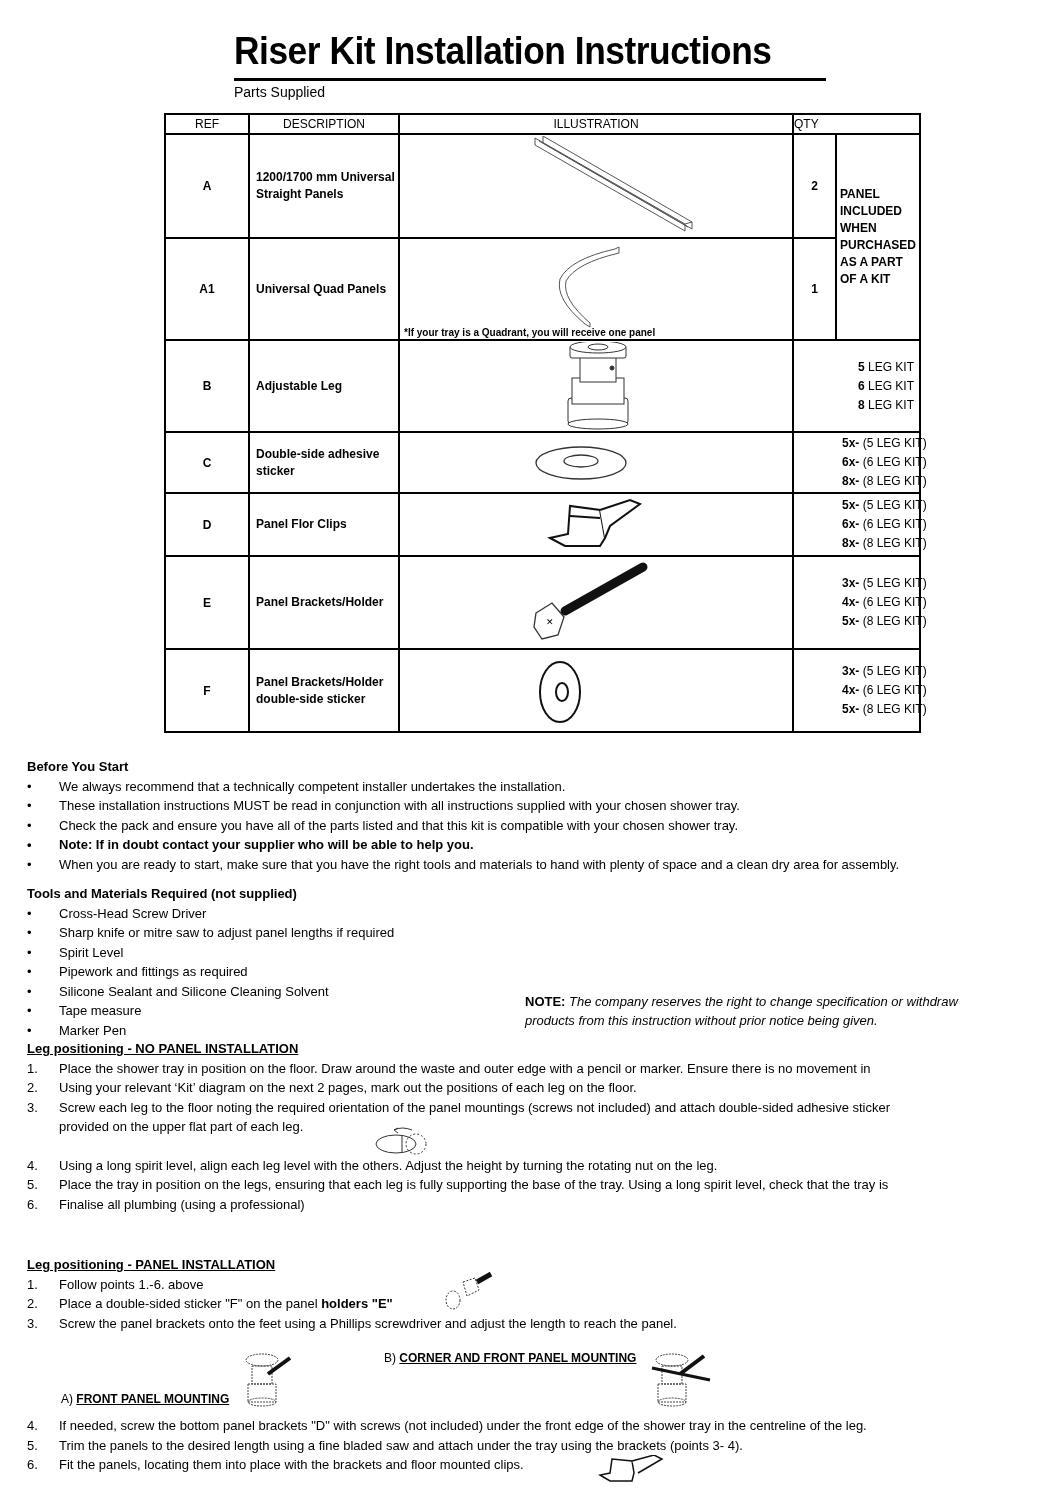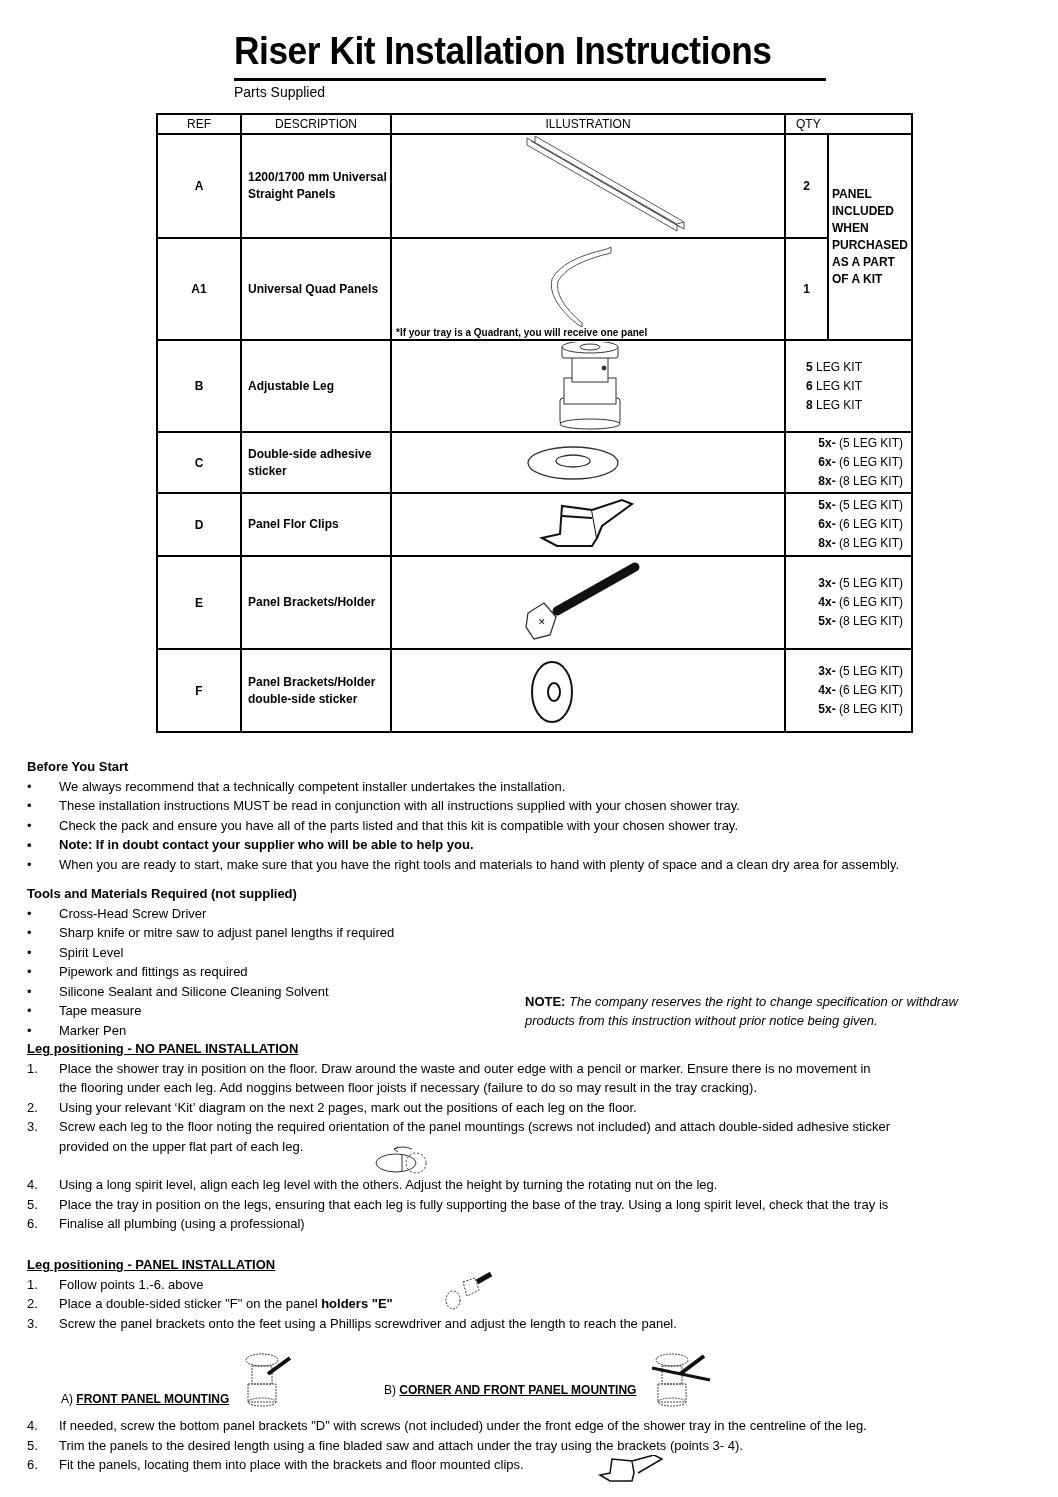--- a/index.html
+++ b/index.html
@@ -1,30 +1,30 @@
 <!DOCTYPE html>
 <html><head>
 <meta charset="utf-8">
 <style>
   html, body { margin:0; padding:0; background:#fff; }
   body { width:1058px; height:1497px; position:relative; overflow:hidden; font-family:"Liberation Sans", sans-serif; color:#000; }
   .abs { position:absolute; }
   .title { left:234px; top:30px; font-size:38px; font-weight:bold; letter-spacing:-0.5px; white-space:nowrap; transform:scaleX(0.93); transform-origin:left top; }
   .title-rule { left:234px; top:78px; width:592px; height:3px; background:#000; }
   .parts-supplied { left:234px; top:84px; font-size:14px;text-align:center; }
-  table.parts { position:absolute; left:156px; top:113px; width:755px; border-collapse:collapse; table-layout:fixed; }
+  table.parts { position:absolute; left:164px; top:113px; width:755px; border-collapse:collapse; table-layout:fixed; }
   table.parts td, table.parts th { border:2px solid #000; padding:0; font-size:12px; vertical-align:middle; }
   table.parts th { font-weight:normal; height:18px; font-size:12px; }
   .ref { text-align:center; font-weight:bold; font-size:12px; }
   .desc { font-weight:bold; padding-left:6px !important; line-height:17px; font-size:12px; }
   .illus { position:relative; }
   .qty-big { text-align:center; font-weight:bold; font-size:13px; }
   .side-note { font-weight:bold; font-size:12px; line-height:17px; padding-left:3px !important; vertical-align:middle; }
   .kits { padding-left:4px !important; font-size:13px; line-height:19px; }
-  .kits .k { display:block; white-space:nowrap; }
+  .kits .k { display:block; white-space:nowrap;margin-left:44px; }
   .kits b { font-weight:bold; }
   .note-star { position:absolute; left:4px; bottom:1px; font-size:10px; font-weight:bold; white-space:nowrap;text-align:center; }
   .sec { font-size:13px; line-height:19.5px; }
   .sec h4 { margin:0; font-size:13px; font-weight:bold; }
   .sec h4.u { text-decoration:underline; }
   .li { position:relative; padding-left:32px; white-space:nowrap; }
   .li .m { position:absolute; left:0; top:0; }
   .li.bold { font-weight:bold; }
   .note-right { left:525px; top:992px; font-size:13px; line-height:19px; }
   .note-right i { font-style:italic; }
@@ -45,21 +45,21 @@
       <col style="width:150px">
       <col style="width:394px">
       <col style="width:43px">
       <col style="width:84px">
   </colgroup>
   <tbody>
       <tr>
     <th>REF</th>
     <th>DESCRIPTION</th>
     <th>ILLUSTRATION</th>
-    <th colspan="2" style="text-align:left;padding-left:10px">QTY</th>
+    <th colspan="2" style="text-align:left;">QTY</th>
   </tr>
 
   <tr style="height:104px">
     <td class="ref">A</td>
     <td class="desc">1200/1700 mm Universal Straight Panels</td>
     <td class="illus">
       <svg width="394" height="100" viewBox="0 0 394 100">
         <g fill="none" stroke="#555" stroke-width="1">
           <path d="M135 2 L285 88 L285 95 L135 9 Z"></path>
               <path d="M143 0 L292 86 L292 93 L143 7 Z"></path>
@@ -206,21 +206,21 @@
   <div class="li"><span class="m">•</span><span>Tape measure</span></div>
   <div class="li"><span class="m">•</span><span>Marker Pen</span></div>
 </div>
 
 <div class="abs note-right">
   <b>NOTE:</b><i> The company reserves the right to change specification or withdraw</i><br><i>products from this instruction without prior notice being given.</i>
 </div>
 
 <div class="abs sec" style="left:27px;top:1039px;">
   <h4 class="u">Leg positioning - NO PANEL INSTALLATION</h4>
-  <div class="li"><span class="m">1.</span><span>Place the shower tray in position on the floor. Draw around the waste and outer edge with a pencil or marker. Ensure there is no movement in</span><br><span>the flooring under each leg. Add noggins between floor joists if necessary (failure to do so may result in the tray cracking).</span></div>
+  <div class="li"><span class="m">1.</span><span>Place the shower tray in position on the floor. Draw around the waste and outer edge with a pencil or marker. Ensure there is no movement in</span><br></div>
   <div class="li"><span class="m">2.</span><span>Using your relevant ‘Kit’ diagram on the next 2 pages, mark out the positions of each leg on the floor.</span></div>
   <div class="li" style="height:58px"><span class="m">3.</span><span>Screw each leg to the floor noting the required orientation of the panel mountings (screws not included) and attach double-sided adhesive sticker</span><br><span>provided on the upper flat part of each leg.</span>
     <svg class="abs" style="left:345px;top:26px" width="58" height="32" viewBox="0 0 58 32">
       <g fill="none" stroke="#333" stroke-width="1">
           <ellipse cx="24" cy="20" rx="20" ry="9"></ellipse>
           <path d="M30 12 L30 28"></path>
           <path d="M40 6 Q30 2 22 6"></path>
           <path d="M22 6 L26 4 M22 6 L26 9"></path>
           <ellipse cx="44" cy="20" rx="10" ry="10" stroke-dasharray="2 2"></ellipse>
         </g>
@@ -249,21 +249,21 @@
 <div class="abs mount" style="left:61px;top:1392px;"><span>A) </span><u>FRONT PANEL MOUNTING</u></div>
 <svg class="abs" style="left:238px;top:1352px" width="60" height="56" viewBox="0 0 60 56">
   <g fill="none" stroke="#444" stroke-width="1" stroke-dasharray="2 1">
       <ellipse cx="24" cy="8" rx="16" ry="6"></ellipse>
       <rect x="14" y="14" width="20" height="18"></rect>
       <rect x="10" y="32" width="28" height="18"></rect>
       <ellipse cx="24" cy="50" rx="14" ry="4"></ellipse>
     </g>
   <line x1="30" y1="22" x2="52" y2="6" stroke="#111" stroke-width="4"></line>
 </svg>
-<div class="abs mount" style="left:384px;top:1383px;"><span>B) </span><u>CORNER AND FRONT PANEL MOUNTING</u></div>
+<div class="abs mount" style="left:384px;top:1351px;"><span>B) </span><u>CORNER AND FRONT PANEL MOUNTING</u></div>
 <svg class="abs" style="left:646px;top:1352px" width="68" height="56" viewBox="0 0 68 56">
   <g fill="none" stroke="#444" stroke-width="1" stroke-dasharray="2 1">
       <ellipse cx="26" cy="8" rx="16" ry="6"></ellipse>
       <rect x="16" y="14" width="20" height="18"></rect>
       <rect x="12" y="32" width="28" height="18"></rect>
       <ellipse cx="26" cy="50" rx="14" ry="4"></ellipse>
     </g>
   <line x1="34" y1="22" x2="58" y2="4" stroke="#111" stroke-width="4"></line>
   <line x1="6" y1="16" x2="64" y2="28" stroke="#111" stroke-width="3"></line>
 </svg>

